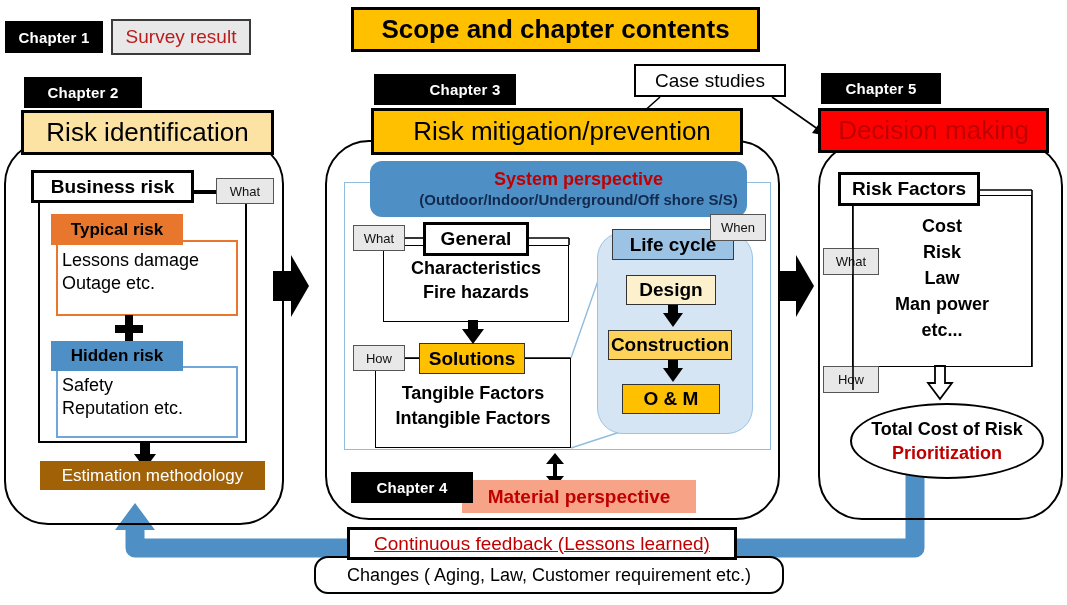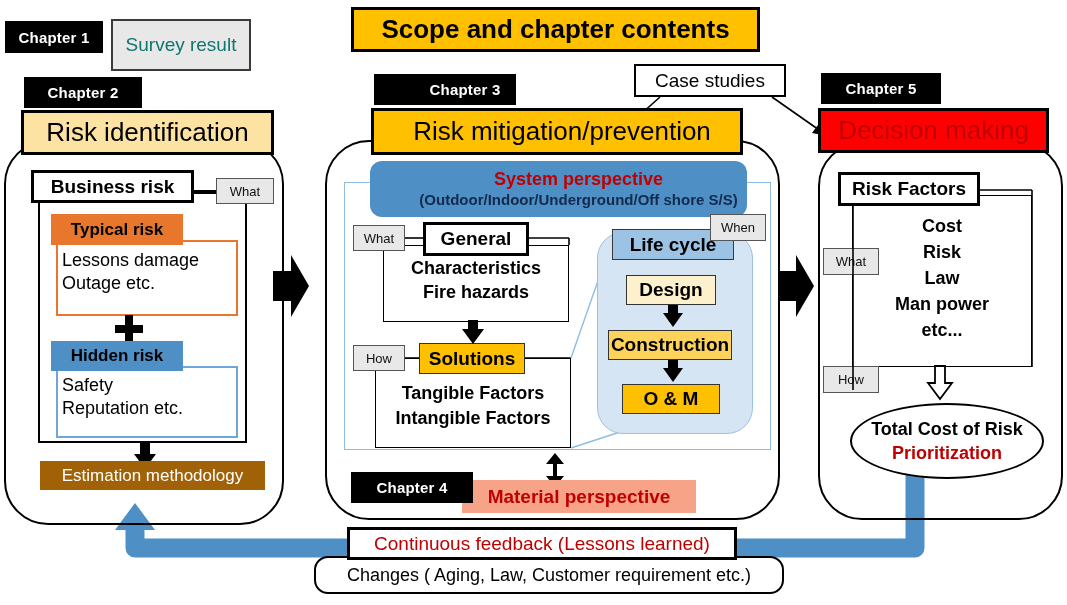--- a/index.html
+++ b/index.html
@@ -45,21 +45,21 @@
 <body>
 
 <div id="stage">
 
   <svg class="abs" style="left:0;top:0;width:1067px;height:605px;">
     <path d="M 915 445 L 915 548 L 135 548 L 135 521" fill="none" stroke="#4E8FC6" stroke-width="19" stroke-linejoin="round"></path>
     <polygon points="135,503 155,530 115,530" fill="#4E8FC6"></polygon>
   </svg>
 
   <div class="abs chapTag ctr" style="left:5px;top:21px;width:98px;height:32px;">Chapter 1</div>
-  <div class="abs ctr" style="left:111px;top:19px;width:140px;height:52px;background:#E8E8E8;border:2.5px solid #3A3A3A;color:#0f766e;font-size:19px;">Survey result</div>
+  <div class="abs ctr" style="left:111px;top:19px;width:140px;height:36px;background:#E8E8E8;border:2.5px solid #3A3A3A;color:#b91c1c;font-size:19px;">Survey result</div>
 
   <div class="abs banner bannerYellow ctr plainBold" style="left:351px;top:7px;width:409px;height:45px;">Scope and chapter contents</div>
 
   <div class="abs ctr" style="left:634px;top:64px;width:152px;height:33px;border:2.5px solid #000;background:#fff;font-size:19px;">Case studies</div>
   <svg class="abs" style="left:0;top:0;width:1067px;height:605px;">
     <line x1="660" y1="97" x2="632" y2="122" stroke="#000" stroke-width="1.6"></line>
     <polygon points="628,126 643,120 637,113" fill="#000"></polygon>
     <line x1="772" y1="97" x2="822" y2="132" stroke="#000" stroke-width="1.6"></line>
     <polygon points="828,136 812,133 818,125" fill="#000"></polygon>
   </svg>
@@ -204,15 +204,15 @@
   <svg class="abs" style="left:927px;top:366px;width:26px;height:34px;">
     <polygon points="8,0 18,0 18,17 25,17 13,33 1,17 8,17" fill="#fff" stroke="#000" stroke-width="1.8"></polygon>
   </svg>
 
   <div class="abs ellipse stack" style="left:850px;top:403px;width:194px;height:76px;">
     <div class="plainBold" style="font-size:18px;line-height:24px;">Total Cost of Risk</div>
     <div class="plainBold redTxt" style="font-size:18px;line-height:24px;">Prioritization</div>
   </div>
 
   <div class="abs changes ctr" style="left:314px;top:556px;width:470px;height:38px;">Changes ( Aging, Law, Customer requirement etc.)</div>
-  <div class="abs feedback ctr redTxt" style="left:347px;top:527px;width:390px;height:33px;">Continuous feedback (Lessons learned)</div>
+  <div class="abs feedback ctr redTxt" style="left:347px;top:527px;width:390px;height:33px;text-decoration:underline;">Continuous feedback (Lessons learned)</div>
 
 </div>
 
 </body></html>

